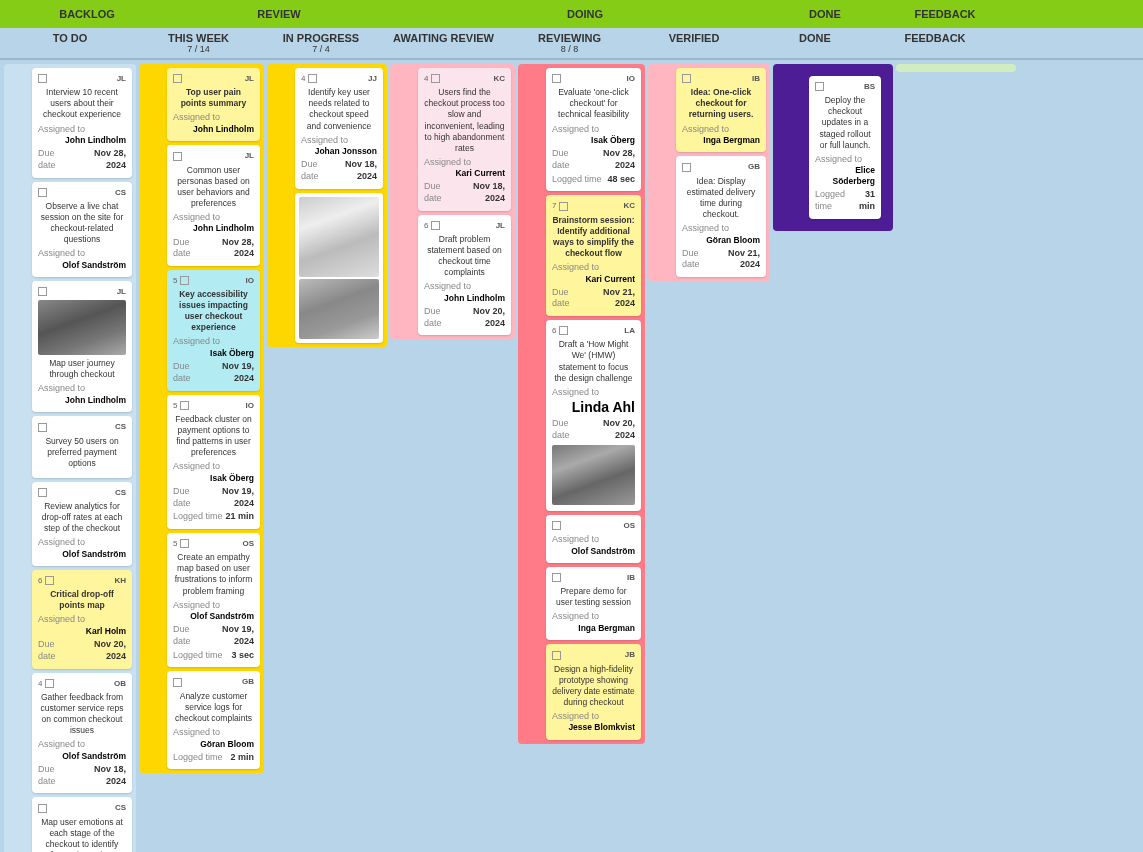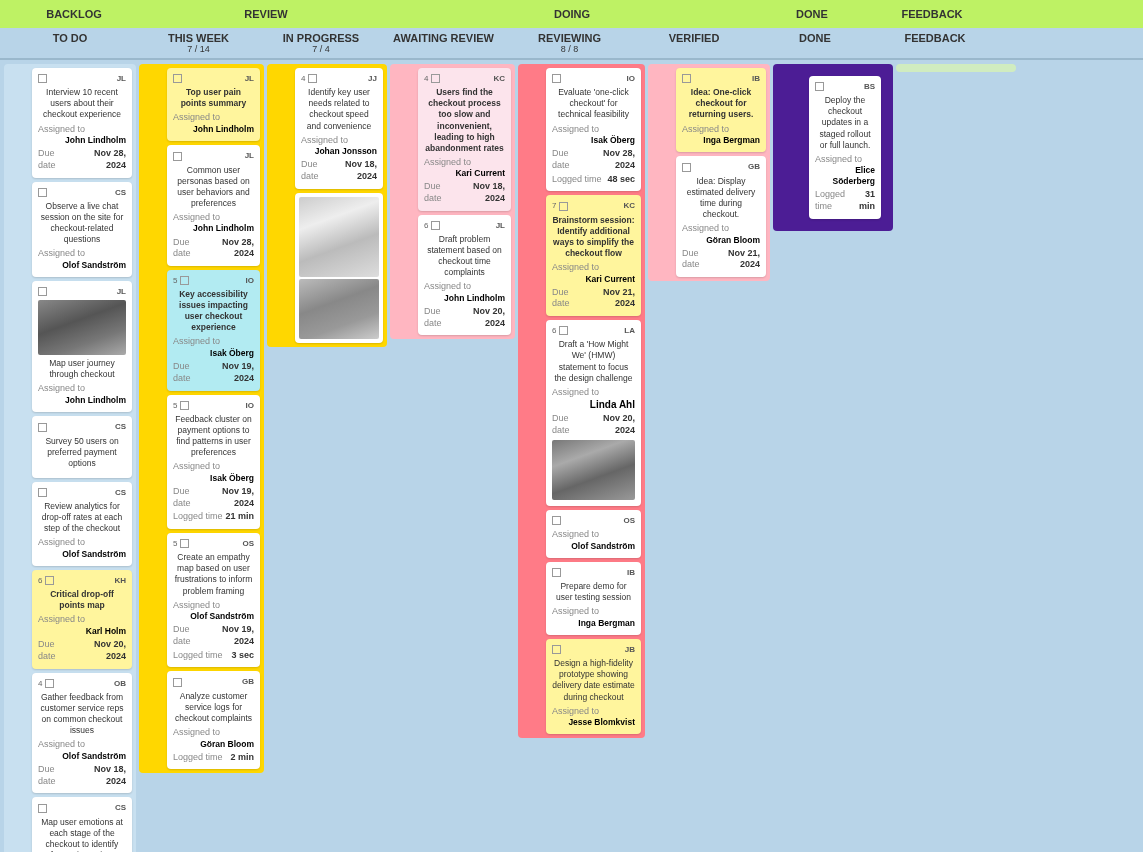--- a/index.html
+++ b/index.html
@@ -30,21 +30,21 @@
     .card-label { color: #888; }
     .card-value { font-weight: bold; color: #333; text-align: right; }
 
     .checkbox { width: 9px; height: 9px; border: 1px solid #999; display: inline-block; vertical-align: middle; margin-right: 3px; }
   </style>
 </head>
 <body>
 
 <div class="board">
 
-  <div style="display:flex; background:#bef264; padding: 0 8px;">
+  <div style="display:flex; background:#84cc16; padding: 0 21px;">
     <div style="width:132px; text-align:center; font-size:11px; font-weight:bold; padding:8px 0; color:#333;">BACKLOG</div>
     <div style="width:252px; text-align:center; font-size:11px; font-weight:bold; padding:8px 0; color:#333;">REVIEW</div>
     <div style="width:360px; text-align:center; font-size:11px; font-weight:bold; padding:8px 0; color:#333;">DOING</div>
     <div style="width:120px; text-align:center; font-size:11px; font-weight:bold; padding:8px 0; color:#333;">DONE</div>
     <div style="width:120px; text-align:center; font-size:11px; font-weight:bold; padding:8px 0; color:#333;">FEEDBACK</div>
   </div>
 
   <div style="display:flex; background:#b8d4e8; padding: 0 4px; border-bottom: 2px solid #9ab8cc;">
     <div style="width:132px; text-align:center; font-size:11px; font-weight:bold; padding:4px 0; color:#333;">
       <span>TO DO</span>
@@ -315,21 +315,21 @@
 
     </div>
 
     <div style="width:125px; min-width:125px; background:#ffb6c1; border-radius:4px; padding:4px; display:flex; flex-direction:column; gap:4px;">
 
       <div class="card" style="background:#fce4ec;">
         <div class="card-header">
           <span class="card-num">4 <span class="checkbox"></span></span>
           <span class="card-avatar">KC</span>
         </div>
-        <div class="card-title-small" style="font-weight:bold; color:#333;">Users find the checkout process too slow and inconvenient, leading to high abandonment rates</div>
+        <div class="card-title-small" style="font-weight:normal; color:#333;">Users find the checkout process too slow and inconvenient, leading to high abandonment rates</div>
         <div class="card-field">
             <span class="card-label">Assigned to</span>
           </div>
         <div style="text-align:right; font-weight:bold; font-size:8.5px;">Kari Current</div>
         <div class="card-field">
             <span class="card-label">Due date</span>
             <span class="card-value">Nov 18, 2024</span>
           </div>
       </div>
 
@@ -391,21 +391,21 @@
 
       <div class="card">
         <div class="card-header">
           <span class="card-num">6 <span class="checkbox"></span></span>
           <span class="card-avatar">LA</span>
         </div>
         <div class="card-title-small">Draft a 'How Might We' (HMW) statement to focus the design challenge</div>
         <div class="card-field">
             <span class="card-label">Assigned to</span>
           </div>
-        <div style="text-align:right; font-weight:bold; font-size:10px;">Linda Ahl</div>
+        <div style="text-align:right; font-weight:bold; font-size:14px;">Linda Ahl</div>
         <div class="card-field">
             <span class="card-label">Due date</span>
             <span class="card-value">Nov 20, 2024</span>
           </div>
         <div style="width:100%;height:60px;background:linear-gradient(160deg,#777 0%,#aaa 30%,#666 60%,#999 100%);border-radius:2px;margin-top:3px;"></div>
       </div>
 
       <div class="card">
         <div class="card-header">
           <span class="card-num"><span class="checkbox"></span></span>

